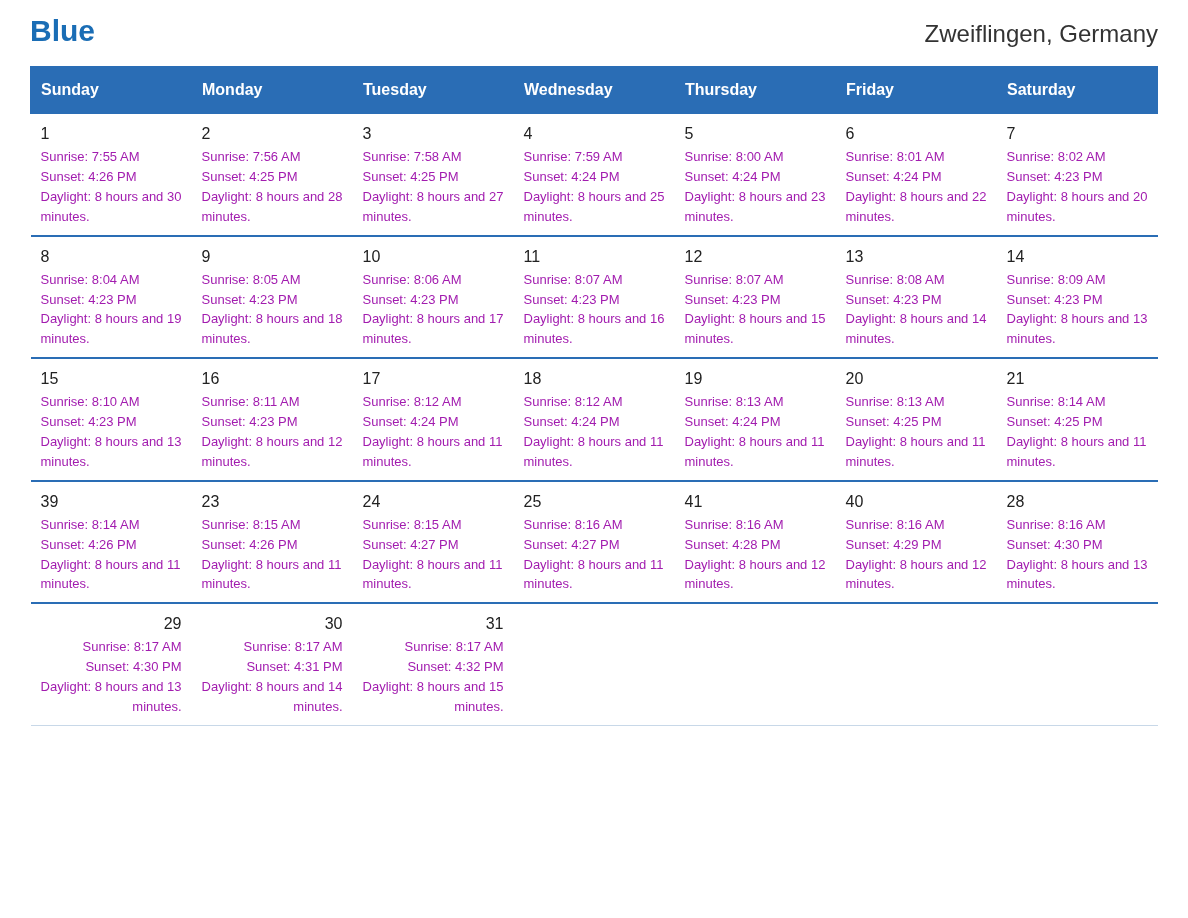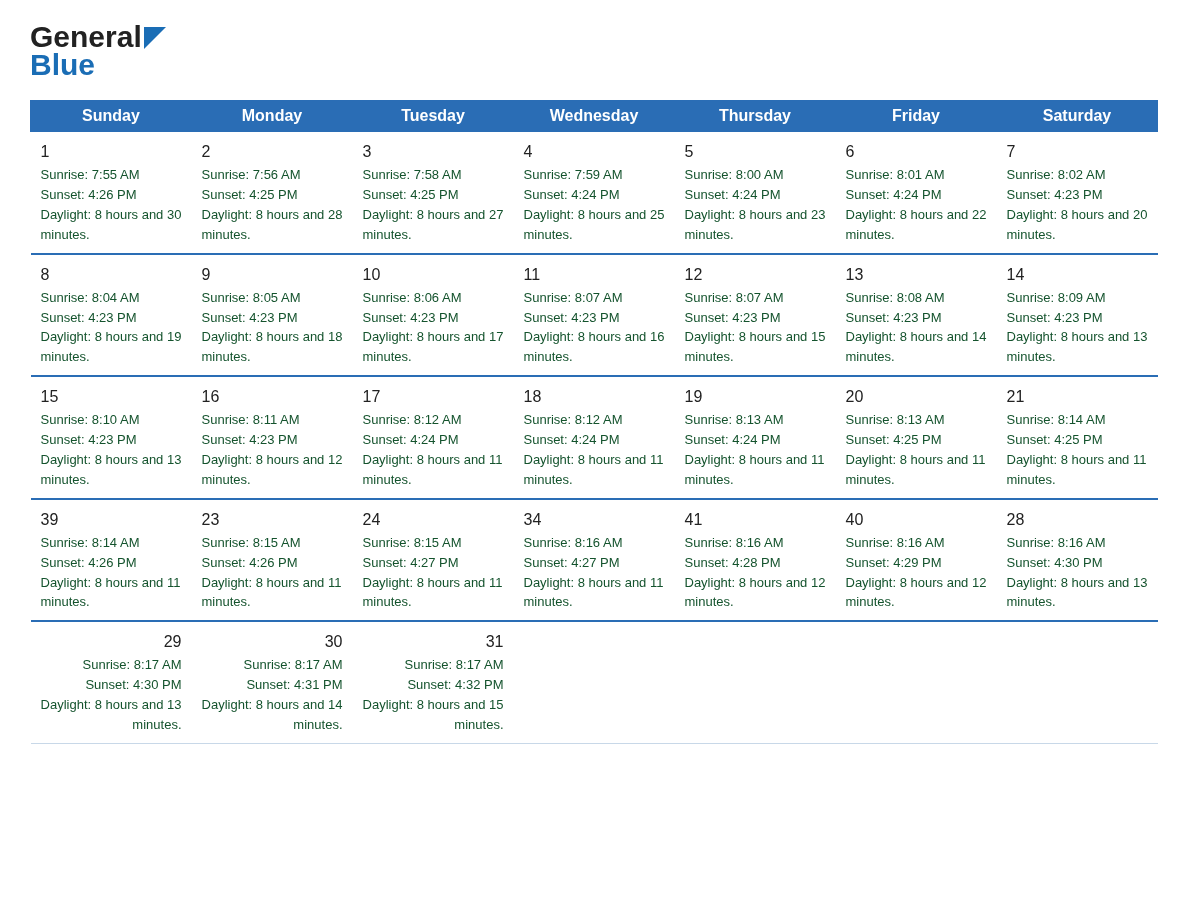--- a/index.html
+++ b/index.html
@@ -43,22 +43,22 @@
     table {
       width: 100%;
       border-collapse: collapse;
       table-layout: fixed;
     }
     thead th {
       background-color: #2a6db5;
       color: #fff;
       font-size: 16px;
       font-weight: bold;
-      padding: 6px 10px;
-      text-align: center;
+      padding: 14px 10px;
+      text-align: left;
       border: 1px solid #2a6db5;
     }
     tbody td {
       vertical-align: top;
       padding: 8px 10px;
       font-size: 13.5px;
       line-height: 1.45;
       border: none;
       border-bottom: 1px solid #c8d8e8;
     }
@@ -70,40 +70,35 @@
       text-align: right;
     }
     .day-num {
       font-size: 16px;
       font-weight: normal;
       display: block;
       margin-bottom: 2px;
     }
     .day-info {
       font-size: 13px;
-      color: #14532d;
+      color: #a21caf;
     }
     .empty-cell {
       background: #fff;
     }
   </style>
 </head>
 <body>
 
 <div class="header">
   <div class="logo">
-    <div class="logo-row1">
-      <span style="font-size:30px;font-weight:bold;color:#222;">General</span>
-      <svg width="22" height="22" viewBox="0 0 22 22" style="margin-left:2px;margin-top:2px;">
-        <polygon points="0,0 22,0 0,22" fill="#1a6db5"></polygon>
-      </svg>
-    </div>
     <span style="font-size:30px;font-weight:bold;color:#1a6db5;margin-top:-6px;">Blue</span>
   </div>
   <div class="title-block">
+    <h2>Zweiflingen, Germany</h2>
   </div>
 </div>
 
 <table>
   <thead>
     <tr>
     <th>Sunday</th>
         <th>Monday</th>
         <th>Tuesday</th>
         <th>Wednesday</th>
@@ -137,21 +132,21 @@
         <td><span class="day-num">17</span><span class="day-info">Sunrise: 8:12 AM<br>Sunset: 4:24 PM<br>Daylight: 8 hours and 11 minutes.</span></td>
         <td><span class="day-num">18</span><span class="day-info">Sunrise: 8:12 AM<br>Sunset: 4:24 PM<br>Daylight: 8 hours and 11 minutes.</span></td>
         <td><span class="day-num">19</span><span class="day-info">Sunrise: 8:13 AM<br>Sunset: 4:24 PM<br>Daylight: 8 hours and 11 minutes.</span></td>
         <td><span class="day-num">20</span><span class="day-info">Sunrise: 8:13 AM<br>Sunset: 4:25 PM<br>Daylight: 8 hours and 11 minutes.</span></td>
         <td><span class="day-num">21</span><span class="day-info">Sunrise: 8:14 AM<br>Sunset: 4:25 PM<br>Daylight: 8 hours and 11 minutes.</span></td>
       </tr>
       <tr>
         <td><span class="day-num">39</span><span class="day-info">Sunrise: 8:14 AM<br>Sunset: 4:26 PM<br>Daylight: 8 hours and 11 minutes.</span></td>
         <td><span class="day-num">23</span><span class="day-info">Sunrise: 8:15 AM<br>Sunset: 4:26 PM<br>Daylight: 8 hours and 11 minutes.</span></td>
         <td><span class="day-num">24</span><span class="day-info">Sunrise: 8:15 AM<br>Sunset: 4:27 PM<br>Daylight: 8 hours and 11 minutes.</span></td>
-        <td><span class="day-num">34</span><span class="day-info">Sunrise: 8:16 AM<br>Sunset: 4:27 PM<br>Daylight: 8 hours and 11 minutes.</span></td>
+        <td><span class="day-num">25</span><span class="day-info">Sunrise: 8:16 AM<br>Sunset: 4:27 PM<br>Daylight: 8 hours and 11 minutes.</span></td>
         <td><span class="day-num">41</span><span class="day-info">Sunrise: 8:16 AM<br>Sunset: 4:28 PM<br>Daylight: 8 hours and 12 minutes.</span></td>
         <td><span class="day-num">40</span><span class="day-info">Sunrise: 8:16 AM<br>Sunset: 4:29 PM<br>Daylight: 8 hours and 12 minutes.</span></td>
         <td><span class="day-num">28</span><span class="day-info">Sunrise: 8:16 AM<br>Sunset: 4:30 PM<br>Daylight: 8 hours and 13 minutes.</span></td>
       </tr>
       <tr>
         <td><span class="day-num">29</span><span class="day-info">Sunrise: 8:17 AM<br>Sunset: 4:30 PM<br>Daylight: 8 hours and 13 minutes.</span></td>
         <td><span class="day-num">30</span><span class="day-info">Sunrise: 8:17 AM<br>Sunset: 4:31 PM<br>Daylight: 8 hours and 14 minutes.</span></td>
         <td><span class="day-num">31</span><span class="day-info">Sunrise: 8:17 AM<br>Sunset: 4:32 PM<br>Daylight: 8 hours and 15 minutes.</span></td>
         <td class="empty-cell"></td>
         <td class="empty-cell"></td>

